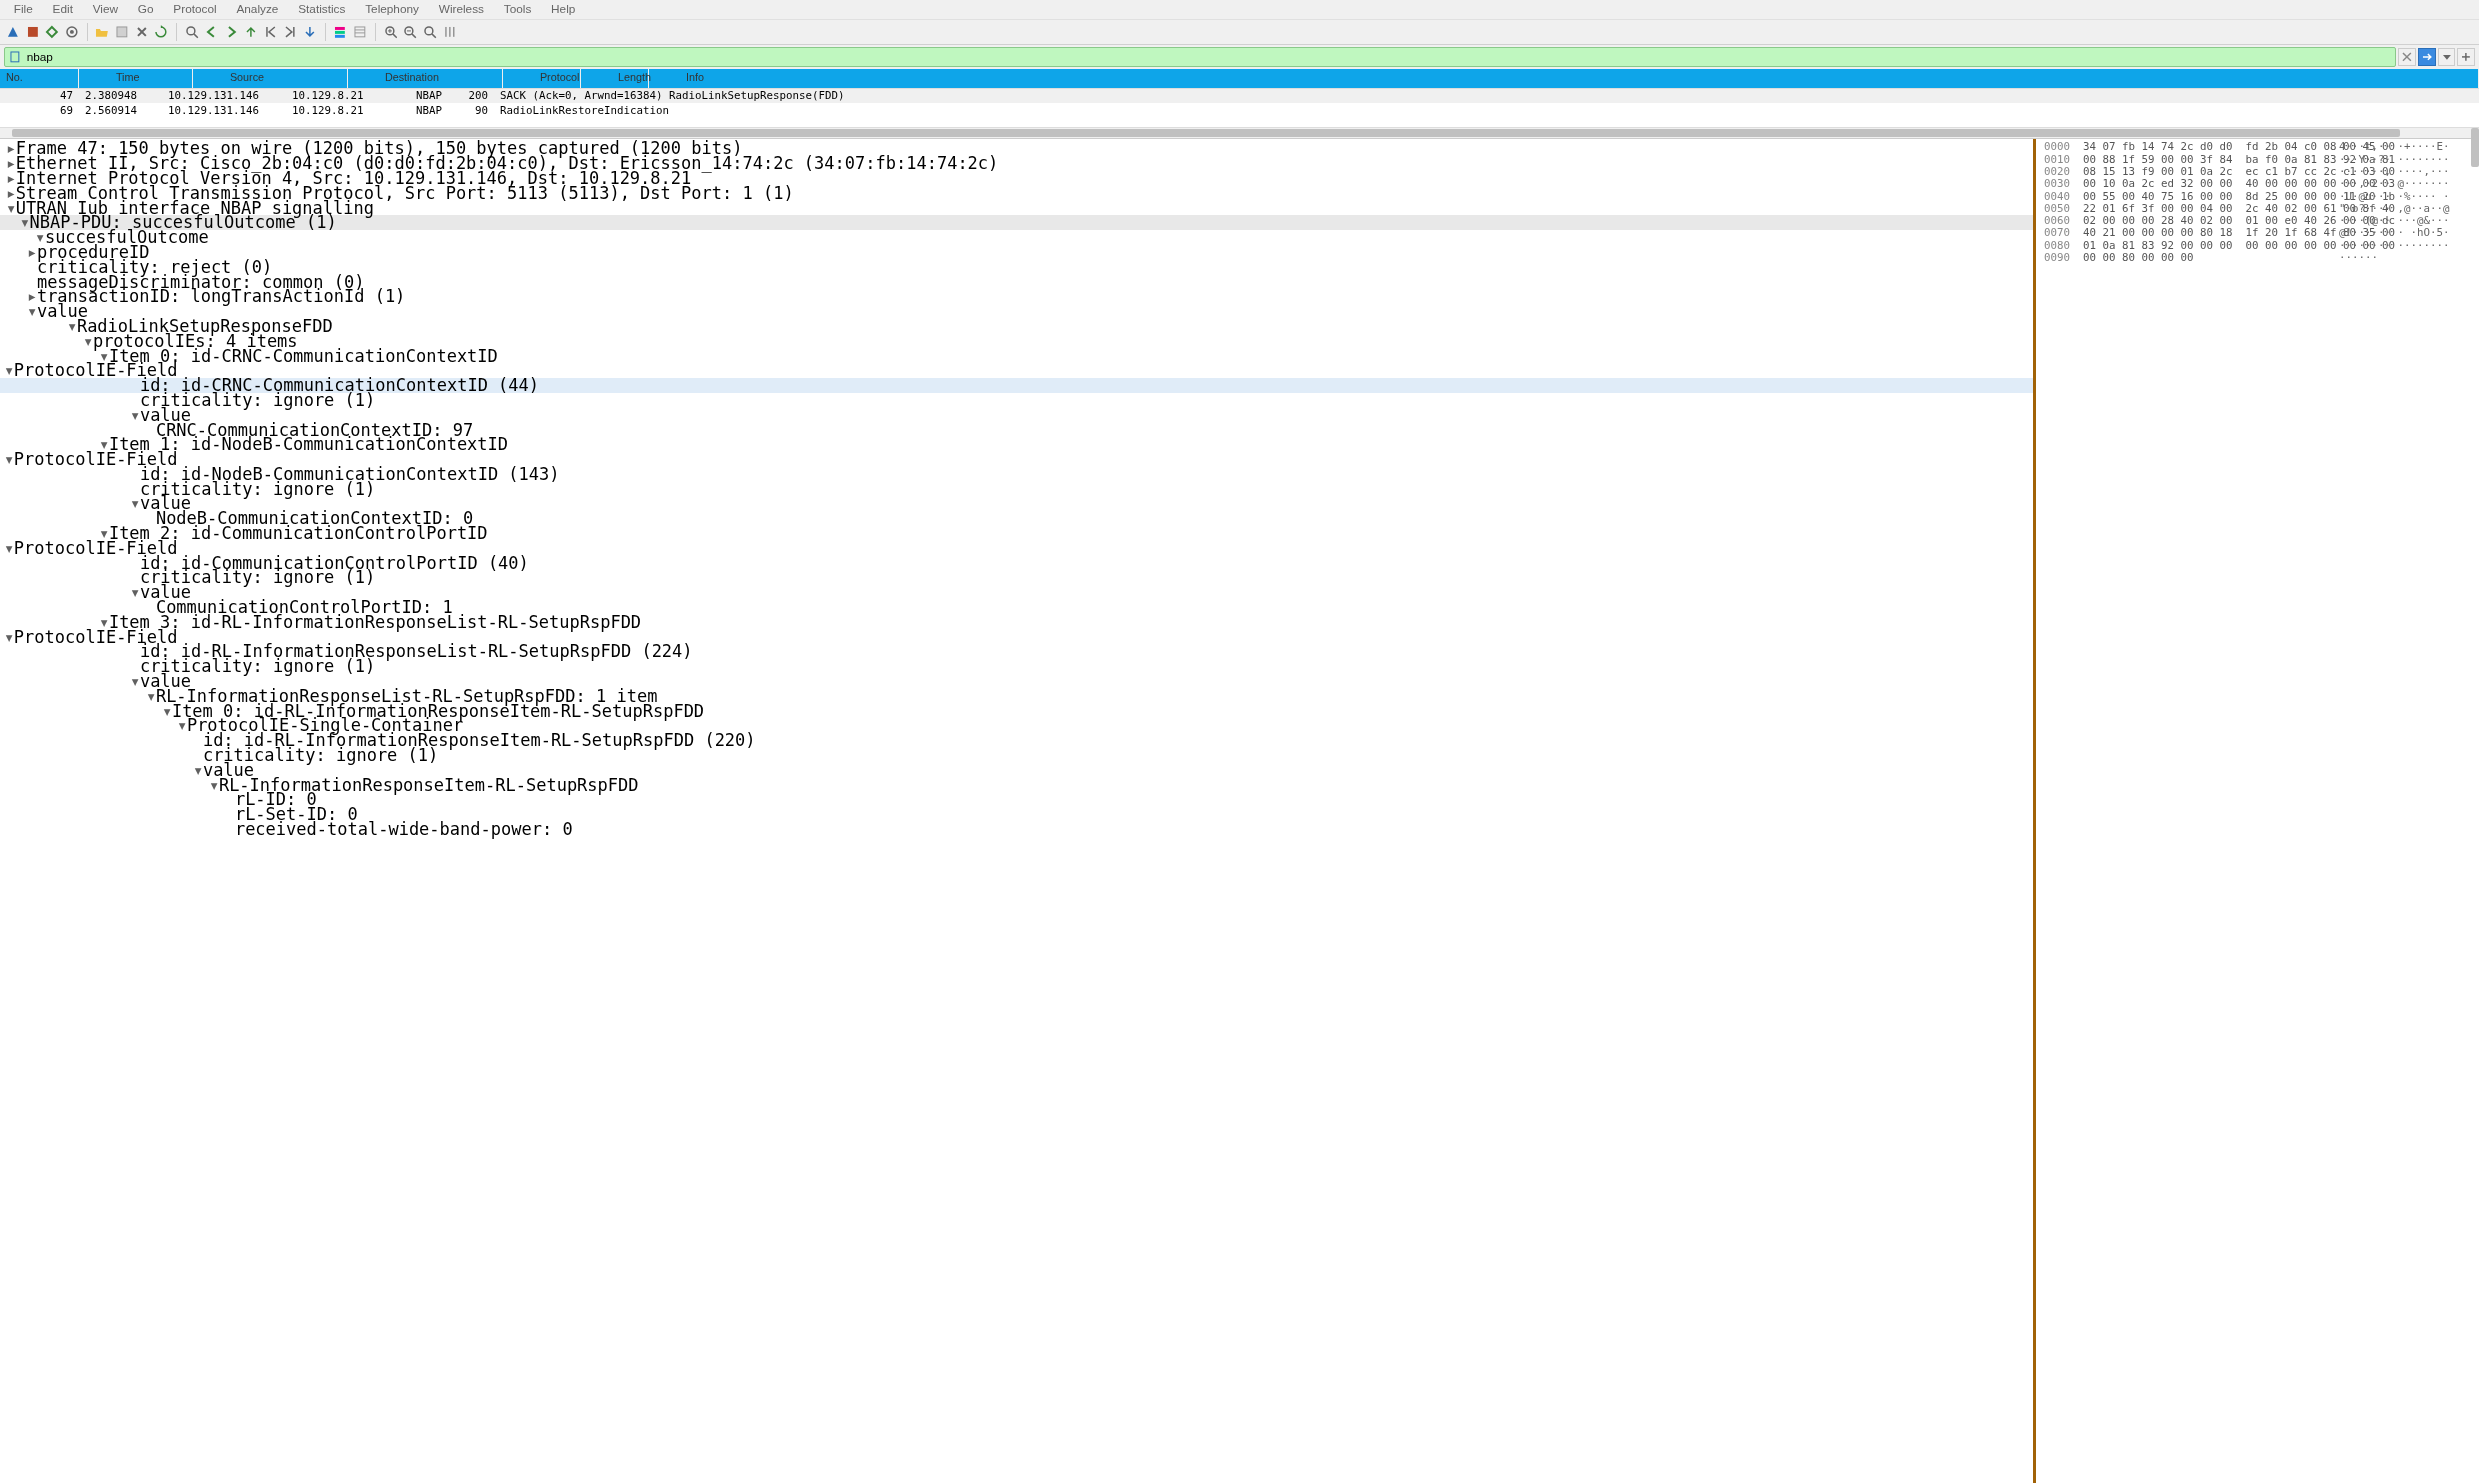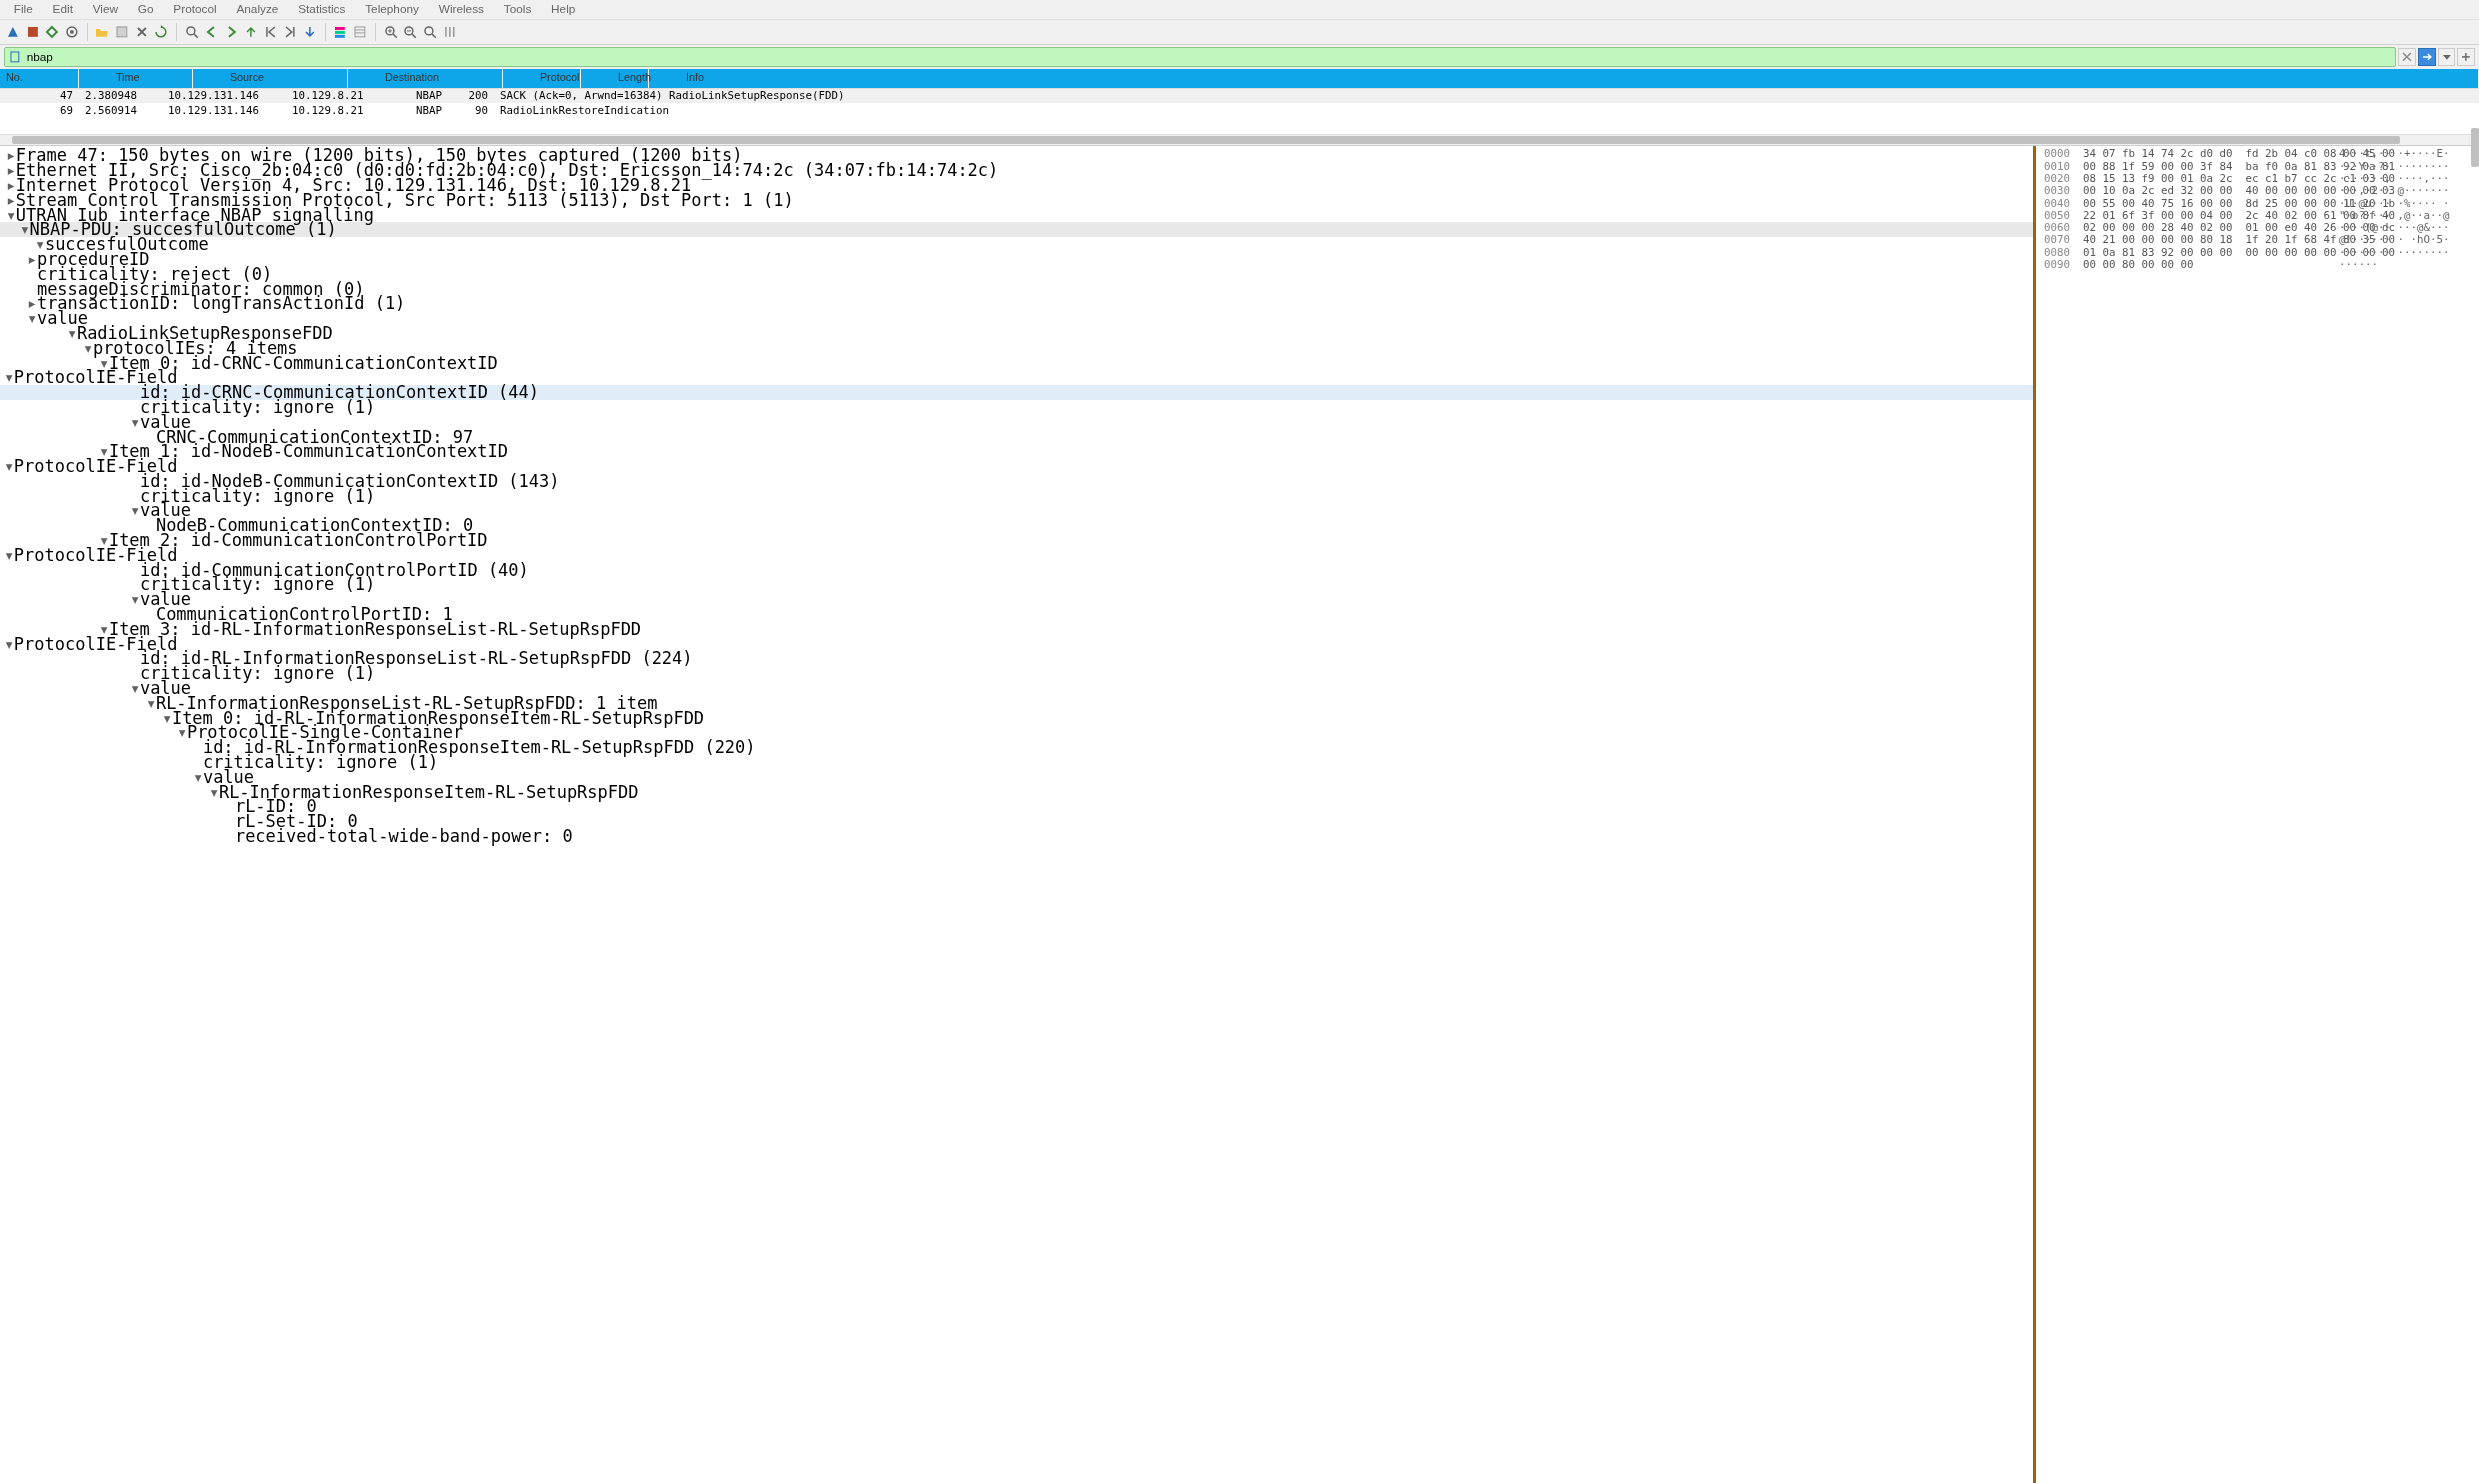--- a/index.html
+++ b/index.html
@@ -18,21 +18,21 @@
 .packet-list { border-bottom: 1px solid #ccc; }
 .pl-header { display: flex; background: #0ea5e9; border-bottom: 1px solid #ddd; height: 19.7px; font-size: 10.8px; color: #333; gap: 31px; }
 .pl-header > div { padding: 2px 5.9px; border-right: 1px solid #eee; }
 .col-no { width: 79px; }
 .col-time { width: 83px; }
 .col-src { width: 124px; }
 .col-dst { width: 124px; }
 .col-proto { width: 47px; }
 .col-len { width: 37px; text-align: right; }
 .col-info { flex: 1; }
-.pl-rows { height: 45px; overflow: hidden; position: relative; }
+.pl-rows { height: 38px; overflow: hidden; position: relative; }
 .pl-row { display: flex; height: 14.8px; align-items: center; font-family: Consolas, monospace; font-size: 10.8px; }
 .pl-row > div { padding: 0 5.9px; white-space: nowrap; overflow: hidden; }
 .pl-row.r0 { background: #f0f0f0; }
 .pl-row.r1 { background: #fff; }
 .hscroll { height: 11.8px; background: #f0f0f0; border-top: 1px solid #ddd; position: relative; }
 .hscroll-thumb { position: absolute; left: 11.8px; right: 79px; top: 1px; bottom: 1px; background: #c0c0c0; border-radius: 2px; }
 .main-panes { display: flex; height: calc(100vh - 130px); }
 .details-pane { flex: 1; overflow-y: auto; overflow-x: hidden; border-right: 3px solid #a16207; font-family: Consolas, monospace; font-size: 17px; line-height: 14.8px; padding: 2px 0; min-width: 690px; }
 .hex-pane { width: 443px; overflow-y: auto; font-family: Consolas, monospace; font-size: 10.8px; line-height: 12.3px; padding: 2px 7.9px; color: #555; white-space: pre; }
 .tree-item { white-space: nowrap; padding: 0 3.9px; cursor: default; }

